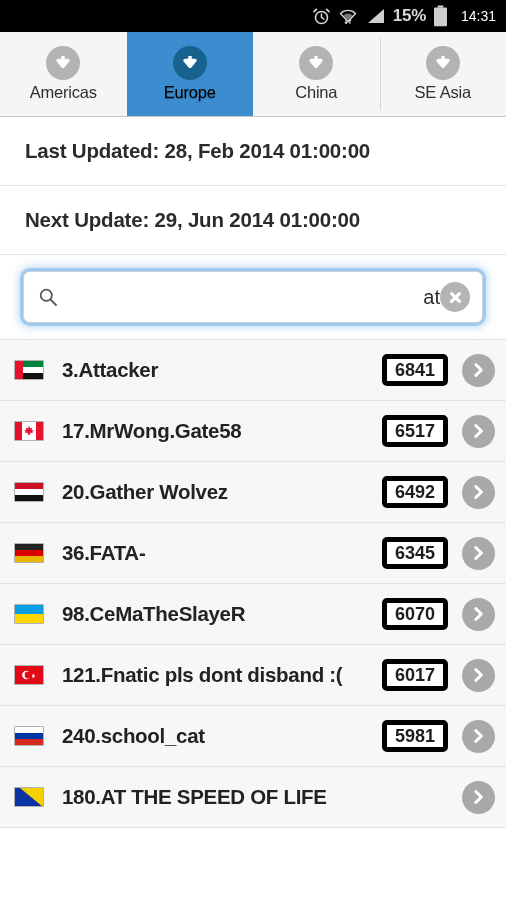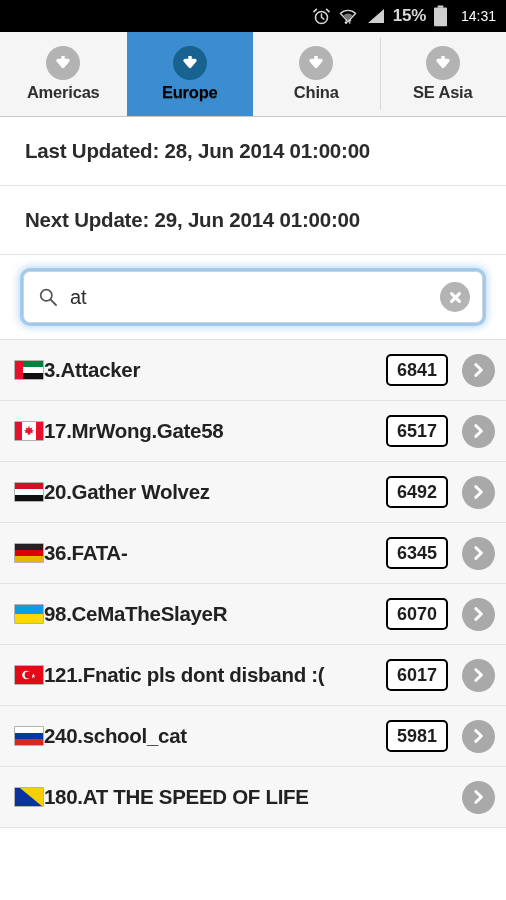--- a/index.html
+++ b/index.html
@@ -28,64 +28,64 @@
     background:#f5f5f5; position:relative; gap:3px; cursor:pointer;
   }
   .tab + .tab::before{
     content:""; position:absolute; left:0; top:6px; bottom:6px; width:1px; background:#d6d6d6;
   }
   .tab.active{ background:#3b8dd0; }
   .tab.active + .tab::before{ background:transparent; }
   .tab.active::before{ background:transparent !important; }
   .tab-ico{ width:34px; height:34px; border-radius:50%; background:#b3b3b3; display:flex; align-items:center; justify-content:center;}
   .tab.active .tab-ico{ background:#18628f; }
-  .tab-label{ font-size:16.5px; font-weight:bold; color:#2f2f2f; letter-spacing:-0.2px;}
+  .tab-label{ font-size:16.5px; font-weight:normal; color:#2f2f2f; letter-spacing:-0.2px;}
   .tab.active .tab-label{ color:#000000; text-shadow:0 1px 1px rgba(0,0,0,.35); }
 
   
   .upd{
     height:69px; background:#ffffff; display:flex; align-items:center;
     padding-left:25px; border-bottom:1px solid #e4e4e4;
   }
   .upd-text{ font-size:20.5px; font-weight:bold; color:#2b2b2b; letter-spacing:-0.2px; }
 
   
   .search-wrap{
     height:85px; background:#ffffff; display:flex; align-items:center;
     padding:0 23px; border-bottom:1px solid #e0e0e0;
   }
   .search-box{
     flex:1; height:52px; background:#ffffff; border:1px solid #ccd4da; border-radius:7px;
     display:flex; align-items:center; padding:0 12px 0 14px;
     box-shadow:0 0 0 3px rgba(106,170,226,.45), 0 0 9px 4px rgba(120,180,235,.55);
   }
   .search-ico{ flex:0 0 auto; display:flex; align-items:center; margin-right:12px;}
-  .search-val{ flex:1; font-size:20px; color:#2b2b2b; letter-spacing:0px;}
+  .search-val{ flex:1; font-size:20px; color:#2b2b2b; letter-spacing:0px;text-align:right;}
   .clear-btn{
     flex:0 0 auto; width:30px; height:30px; border-radius:50%; background:#b4b4b4;
     display:flex; align-items:center; justify-content:center; cursor:pointer;
   }
 
   
   .list{ background:#f7f7f7; }
   .row{
     height:61px; display:flex; align-items:center; background:#f7f7f7;
     border-bottom:1px solid #e3e3e3; padding-left:14px; padding-right:11px;
   }
   .flag{
     width:30px; height:20px; flex:0 0 auto; position:relative; overflow:hidden;
     border:1px solid rgba(0,0,0,.28); border-radius:1px;
   }
   .row-name{
     flex:1; font-size:20.5px; font-weight:bold; color:#222222;
-    letter-spacing:-0.3px; white-space:nowrap; overflow:hidden;
+    margin-left:18px; letter-spacing:-0.3px; white-space:nowrap; overflow:hidden;
   }
   .score{
     flex:0 0 auto; min-width:62px; height:32px; background:#ffffff;
-    border:2px solid #000000; border-radius:5px; display:flex; align-items:center;
+    border:5px solid #000000; border-radius:5px; display:flex; align-items:center;
     justify-content:center; font-size:18px; font-weight:bold; color:#1e1e1e; padding:0 8px;
   }
   .chev{
     flex:0 0 auto; width:33px; height:33px; border-radius:50%; background:#a9a9a9;
     display:flex; align-items:center; justify-content:center; margin-left:14px; cursor:pointer;
   }
 
   
   .f-stripe{ position:absolute; left:0; width:100%; }
   .f-ae-g{ top:0; height:33.4%; background:#00843d; }
@@ -190,21 +190,21 @@
     <span class="tab-ico">
       <svg width="22" height="22" viewBox="0 0 22 22">
           <path d="M11 4 v8 M11 14.5 L6 8.5 h10 Z" fill="#ffffff" stroke="#ffffff" stroke-width="3.4" stroke-linejoin="round"></path>
         </svg>
     </span>
     <span class="tab-label">SE Asia</span>
   </div>
 </div>
 
 <div class="upd">
-  <span class="upd-text">Last Updated: 28, Jun 2014 01:00:00</span>
+  <span class="upd-text">Last Updated: 28, Feb 2014 01:00:00</span>
 </div>
 <div class="upd">
   <span class="upd-text">Next Update: 29, Jun 2014 01:00:00</span>
 </div>
 
 <div class="search-wrap">
   <div class="search-box">
     <span class="search-ico">
       <svg width="20" height="20" viewBox="0 0 20 20">
         <circle cx="8.3" cy="8.3" r="5.6" fill="none" stroke="#555" stroke-width="1.7"></circle>

